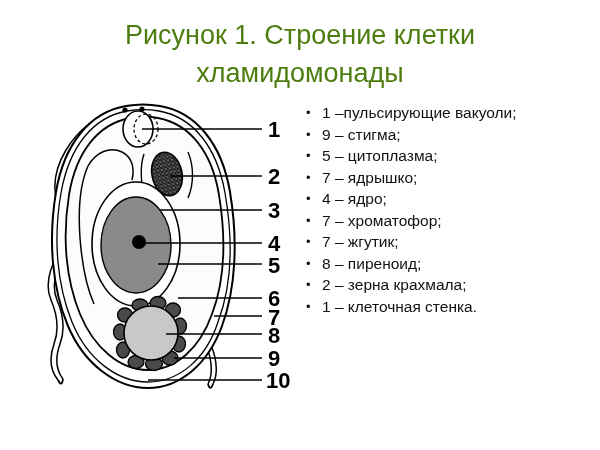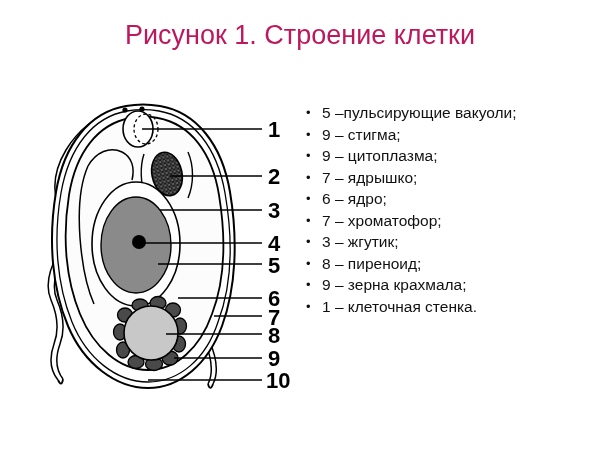--- a/index.html
+++ b/index.html
@@ -22,21 +22,21 @@
   }
   #title {
     position: absolute;
     left: 40px;
     top: 16px;
     width: 520px;
     text-align: center;
     font-size: 27px;
     line-height: 38px;
     font-weight: 400;
-    color: #be185d;
+    color: #4d7c0f;
     letter-spacing: 0px;
   }
   #diagram {
     position: absolute;
     left: 18px;
     top: 92px;
     width: 290px;
     height: 320px;
   }
   #legend {
@@ -65,20 +65,21 @@
     flex: 1 1 auto;
   }
 </style>
 </head>
 <body>
 
 <div id="page">
 
   <div id="title">
     <div>Рисунок 1. Строение клетки</div>
+    <div>хламидомонады</div>
   </div>
 
   <div id="diagram">
     <svg width="290" height="320" viewBox="0 0 290 320" xmlns="http://www.w3.org/2000/svg">
 
       <defs>
         <pattern id="stigmaTex" width="4" height="4" patternUnits="userSpaceOnUse">
           <rect width="4" height="4" fill="#1c1c1c"></rect>
           <circle cx="1" cy="1" r="0.7" fill="#d8d8d8"></circle>
           <circle cx="3" cy="3" r="0.6" fill="#bdbdbd"></circle>
@@ -190,53 +191,53 @@
         <text x="250" y="274">9</text>
         <text x="248" y="296">10</text>
       </g>
 
     </svg>
   </div>
 
   <div id="legend">
     <div class="legend-item">
       <span class="legend-bullet">•</span>
-      <span class="legend-text">5 –пульсирующие вакуоли;</span>
+      <span class="legend-text">1 –пульсирующие вакуоли;</span>
     </div>
     <div class="legend-item">
       <span class="legend-bullet">•</span>
       <span class="legend-text">9 – стигма;</span>
     </div>
     <div class="legend-item">
       <span class="legend-bullet">•</span>
-      <span class="legend-text">9 – цитоплазма;</span>
+      <span class="legend-text">5 – цитоплазма;</span>
     </div>
     <div class="legend-item">
       <span class="legend-bullet">•</span>
       <span class="legend-text">7 – ядрышко;</span>
     </div>
     <div class="legend-item">
       <span class="legend-bullet">•</span>
-      <span class="legend-text">6 – ядро;</span>
+      <span class="legend-text">4 – ядро;</span>
     </div>
     <div class="legend-item">
       <span class="legend-bullet">•</span>
       <span class="legend-text">7 – хроматофор;</span>
     </div>
     <div class="legend-item">
       <span class="legend-bullet">•</span>
-      <span class="legend-text">3 – жгутик;</span>
+      <span class="legend-text">7 – жгутик;</span>
     </div>
     <div class="legend-item">
       <span class="legend-bullet">•</span>
       <span class="legend-text">8 – пиреноид;</span>
     </div>
     <div class="legend-item">
       <span class="legend-bullet">•</span>
-      <span class="legend-text">9 – зерна крахмала;</span>
+      <span class="legend-text">2 – зерна крахмала;</span>
     </div>
     <div class="legend-item">
       <span class="legend-bullet">•</span>
       <span class="legend-text">1 – клеточная стенка.</span>
     </div>
   </div>
 
 </div>
 
 </body></html>

